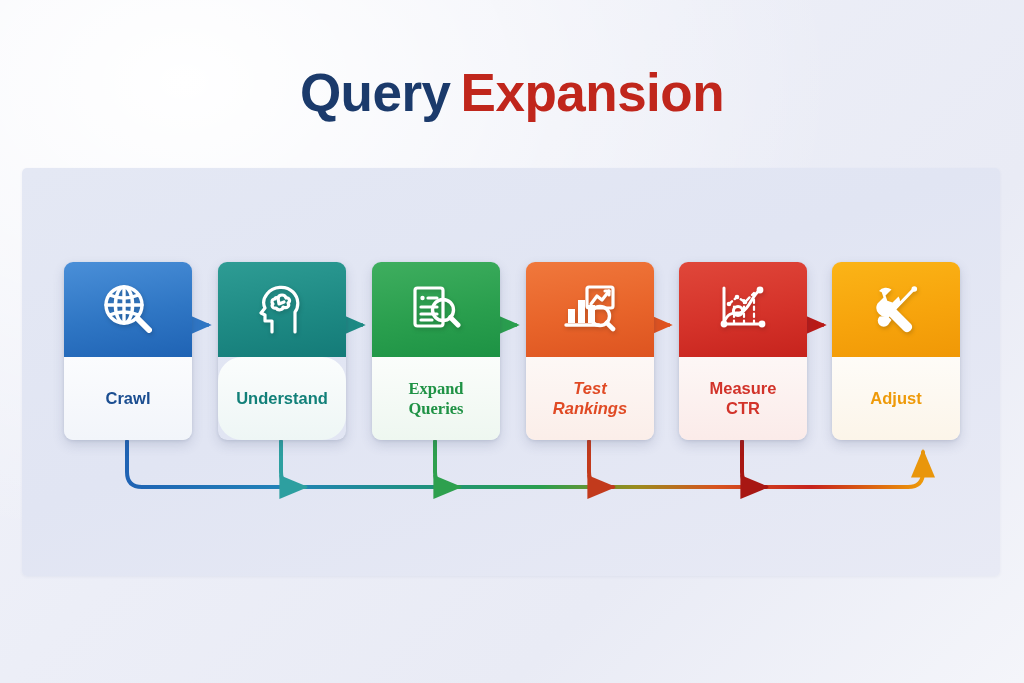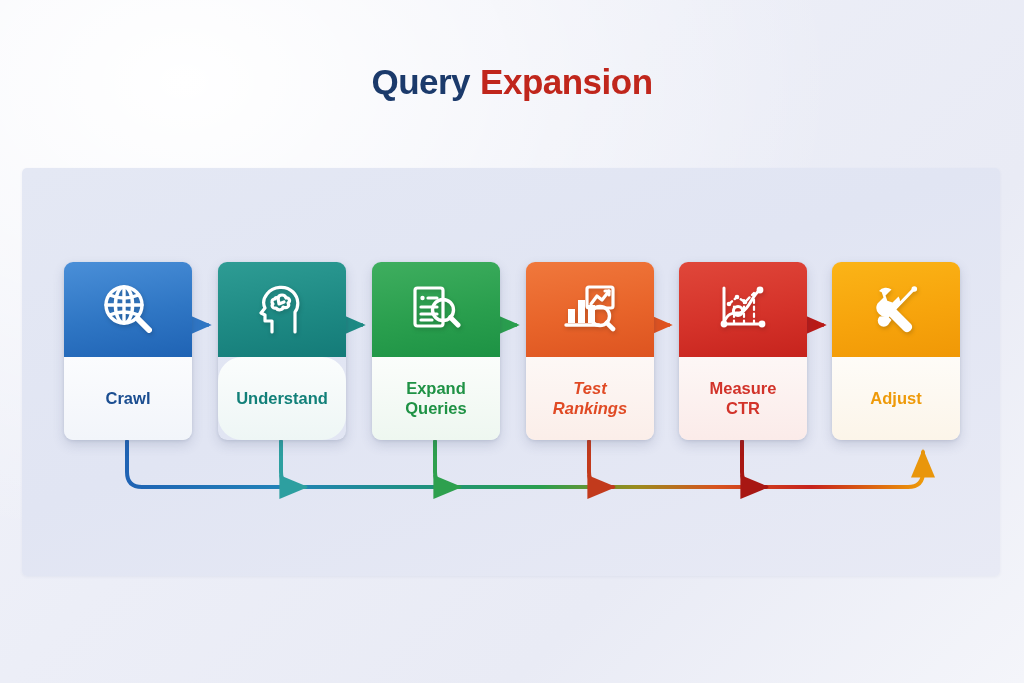--- a/index.html
+++ b/index.html
@@ -12,21 +12,21 @@
     background:
       radial-gradient(ellipse at 18% 12%, #ffffff 0%, rgba(255,255,255,0) 55%),
       linear-gradient(135deg, #f3f4fa 0%, #eceef7 40%, #e9ebf5 70%, #f4f5fa 100%);
   }
   #stage { position:absolute; inset:0; }
 
   
   .title {
     position:absolute; top:62px; left:0; width:1024px;
     text-align:center;
-    font-size:35px; font-weight:bold; letter-spacing:-0.5px;
+    font-size:53px; font-weight:bold; letter-spacing:-0.5px;
     white-space:nowrap;
   }
   .title .t-query { color:#1b3a6b; }
   .title .t-exp   { color:#c0261c; margin-left:10px; }
 
   
   .panel {
     position:absolute; left:22px; top:168px; width:978px; height:408px;
     border-radius:5px;
     background:linear-gradient(160deg,#e4e8f4 0%, #e1e5f3 45%, #e8eaf5 100%);
@@ -50,21 +50,21 @@
     display:flex; align-items:center; justify-content:center;
     text-align:center; padding:0 6px;
   }
   .card-label {
     font-size:16.5px; font-weight:bold; line-height:1.18;
     white-space:pre-line;
   }
 
   .c1 { left:64px;  }
   .c2 { left:218px; }
-  .c3 { left:372px; }
+  .c3 { left:372px;font-family:Liberation Serif, serif; }
   .c4 { left:526px; }
   .c5 { left:679px; }
   .c6 { left:832px; }
 
   .c1 .card-head{background:linear-gradient(170deg,#4a8fd8 0%,#2f76c4 55%,#1f63b4 100%);}
   .c1 .card-body{background:linear-gradient(180deg,#fbfcfe 0%,#f2f5fa 100%);text-align:center;}
   .c1 .card-label{color:#1b4e91;}
 
   .c2 .card-head{background:linear-gradient(170deg,#2e9c94 0%,#1e8a84 55%,#147b78 100%);}
   .c2 .card-body{background:linear-gradient(180deg,#fbfdfd 0%,#eef6f5 100%);border-radius:24px;}

